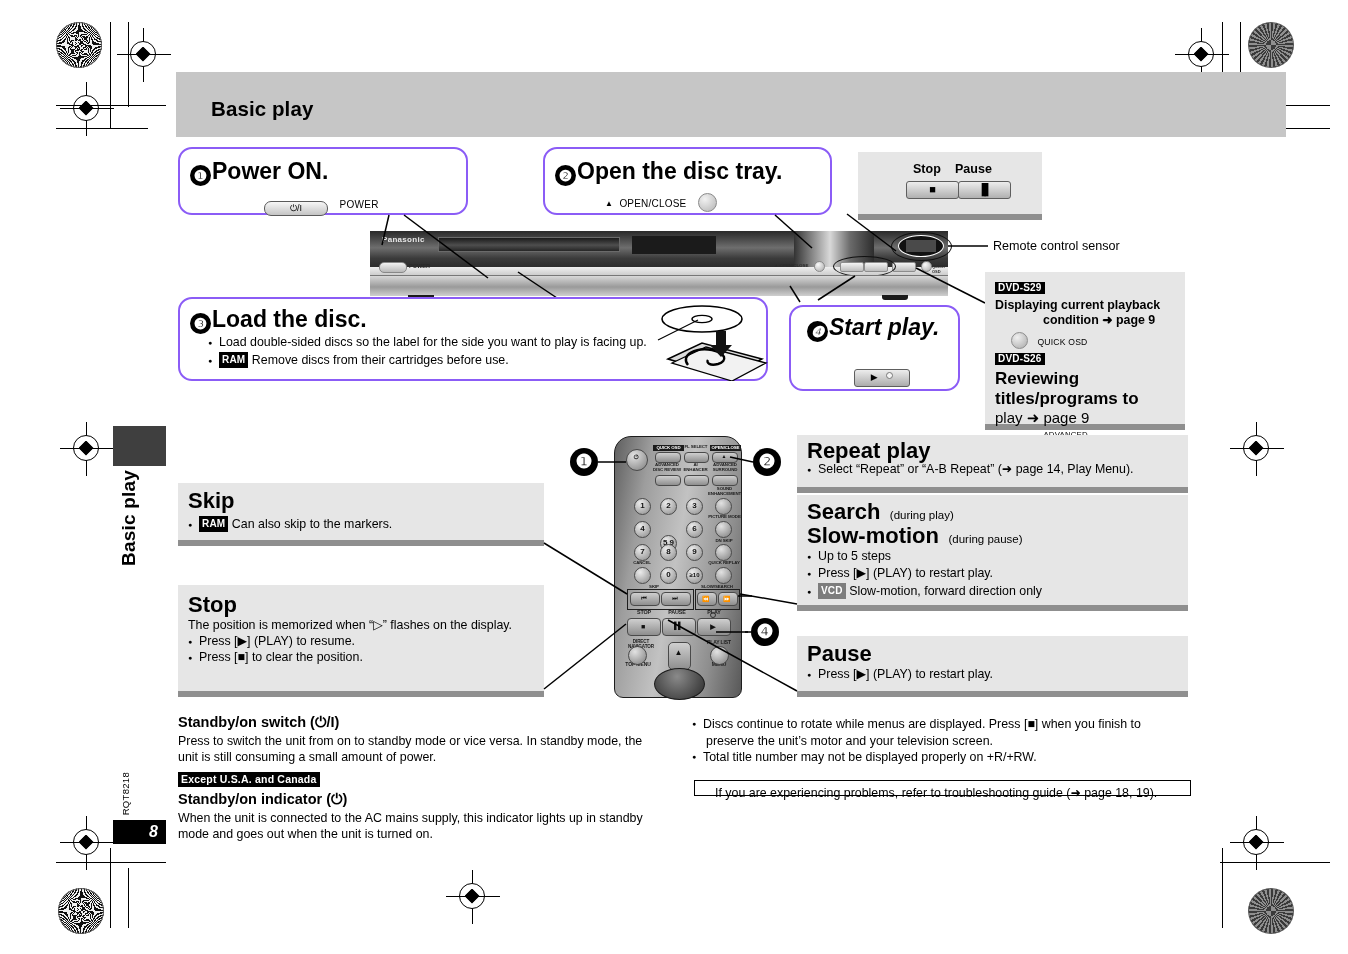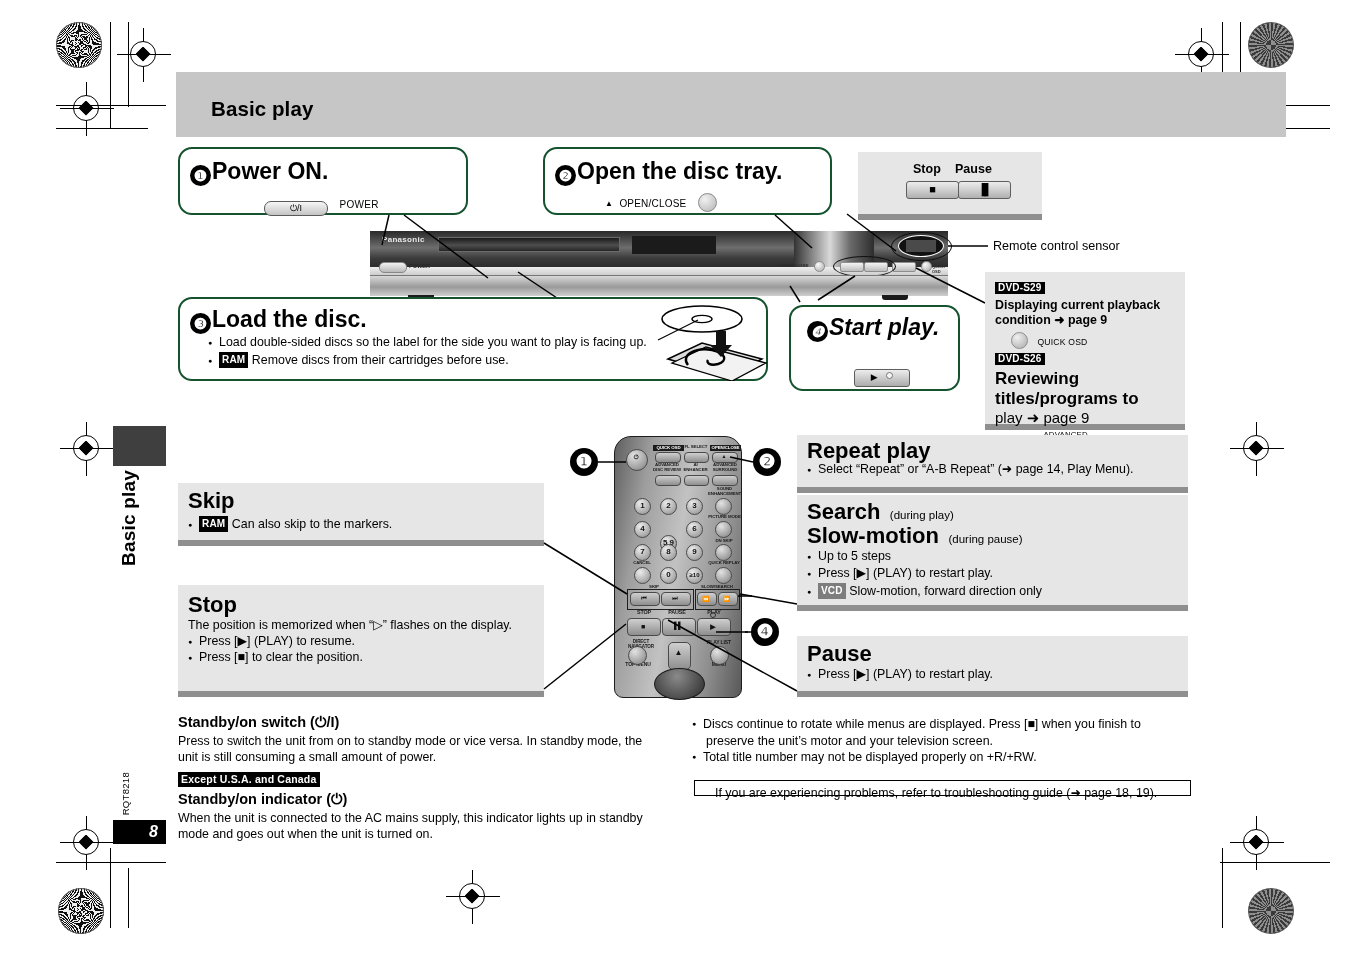--- a/index.html
+++ b/index.html
@@ -27,21 +27,21 @@
   .starmark.b{background:repeating-conic-gradient(#3a3a3a 0deg 6deg,#8f8f8f 6deg 12deg),
       radial-gradient(#555,#222);}
 
   .cropline{position:absolute;background:#000;}
 
   
   .headband{left:176px;top:72px;width:1110px;height:65px;background:#c6c6c6;}
   .headtitle{left:211px;top:97px;font-size:20.5px;font-weight:bold;letter-spacing:.1px;}
 
   
-  .stepbox{border:2px solid #14532d;border-radius:14px;background:#fff;box-sizing:border-box;}
+  .stepbox{border:2px solid #8b5cf6;border-radius:14px;background:#fff;box-sizing:border-box;}
   .stepnum{display:inline-block;width:21px;height:21px;border-radius:50%;background:#000;
     color:#fff;font-size:15px;font-weight:bold;text-align:center;line-height:21px;
     vertical-align:-2px;margin-right:1px;}
   .steptitle{font-size:23px;font-weight:bold;white-space:nowrap;}
 
   
   .panel{background:#e6e6e6;box-sizing:border-box;}
   .panel .shadow{position:absolute;left:0;right:0;bottom:-6px;height:6px;background:#8f8f8f;}
 
   .h-big{font-size:22px;font-weight:bold;line-height:1;}
@@ -280,21 +280,21 @@
     <span>▶</span>
     <span style="display:inline-block;width:5px;height:5px;border:1px solid #777;border-radius:50%;margin-left:6px;vertical-align:1px;background:#f5f5f5;"></span>
   </div>
 </div>
 
 <div class="abs panel" style="left:985px;top:272px;width:200px;height:152px;">
   <div class="shadow"></div>
   <div class="abs" style="left:10px;top:6px;width:184px;">
     <span class="badge">DVD-S29</span>
     <div style="font-size:12.4px;font-weight:bold;margin-top:2px;">Displaying current playback</div>
-    <div style="font-size:12.4px;font-weight:bold;">condition ➜ page 9</div>
+    <div style="font-size:12.4px;font-weight:bold;margin-left:48px;">condition ➜ page 9</div>
     <div style="margin-top:4px;margin-left:16px;">
       <span style="display:inline-block;width:15px;height:15px;border-radius:50%;background:radial-gradient(circle at 35% 30%,#f0f0f0,#a9a9a9);border:1px solid #8d8d8d;vertical-align:-4px;"></span>
       <span style="font-size:8.6px;margin-left:5px;letter-spacing:.2px;">QUICK OSD</span>
     </div>
   </div>
   <div class="abs" style="left:10px;top:77px;width:184px;">
     <span class="badge">DVD-S26</span>
     <div style="font-size:17px;font-weight:bold;margin-top:2px;">Reviewing titles/programs to</div>
     <div style="font-size:15px;font-weight:normal;">play ➜ page 9</div>
     <div style="margin-top:3px;margin-left:22px;">

